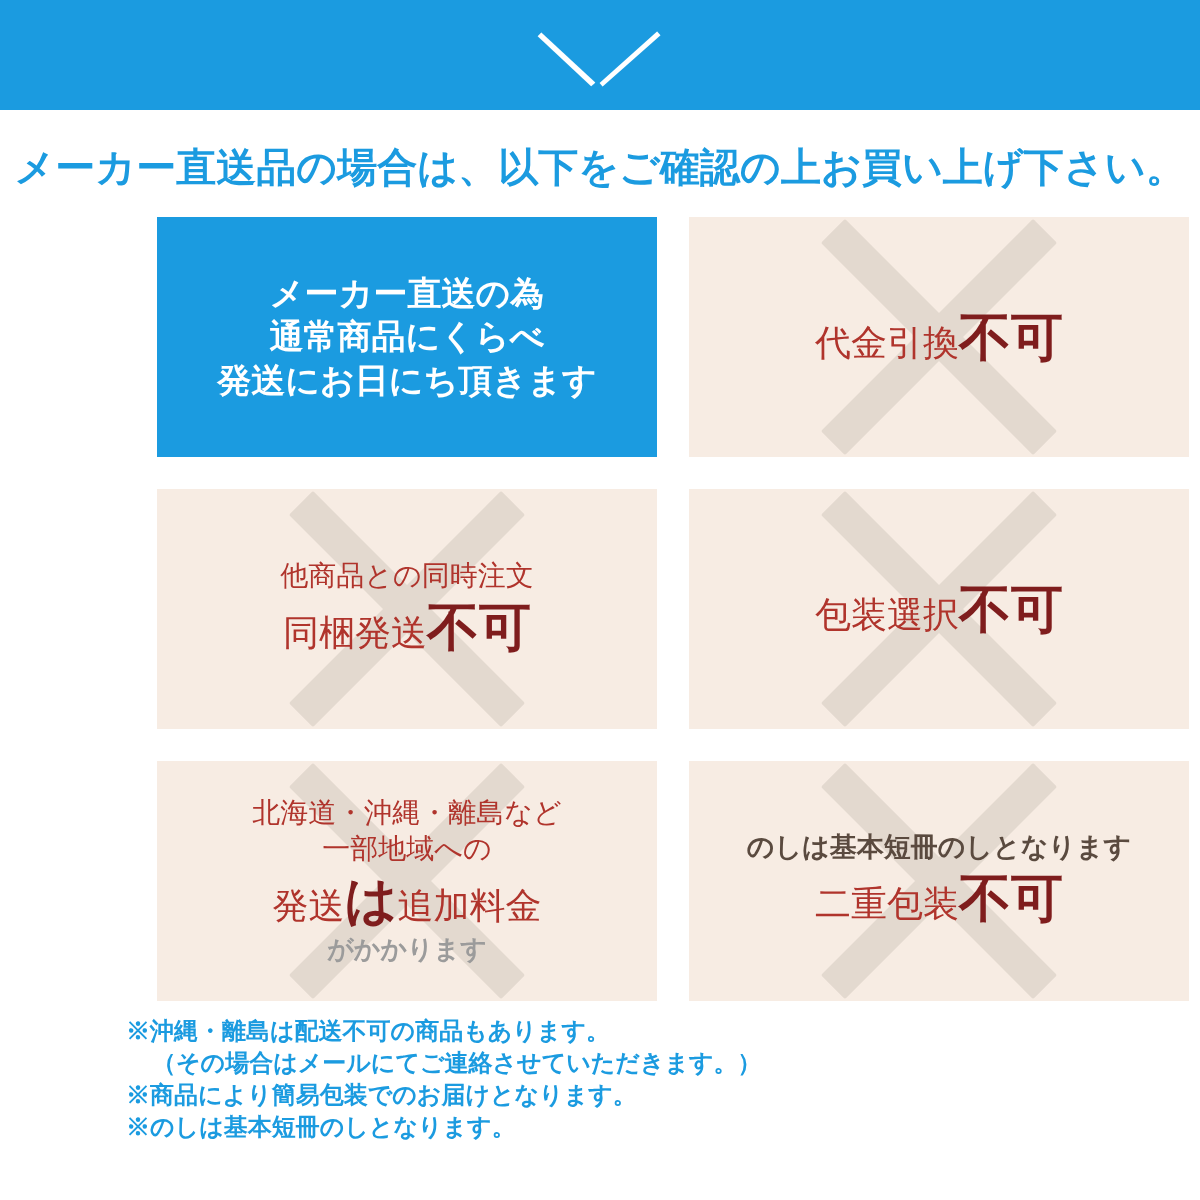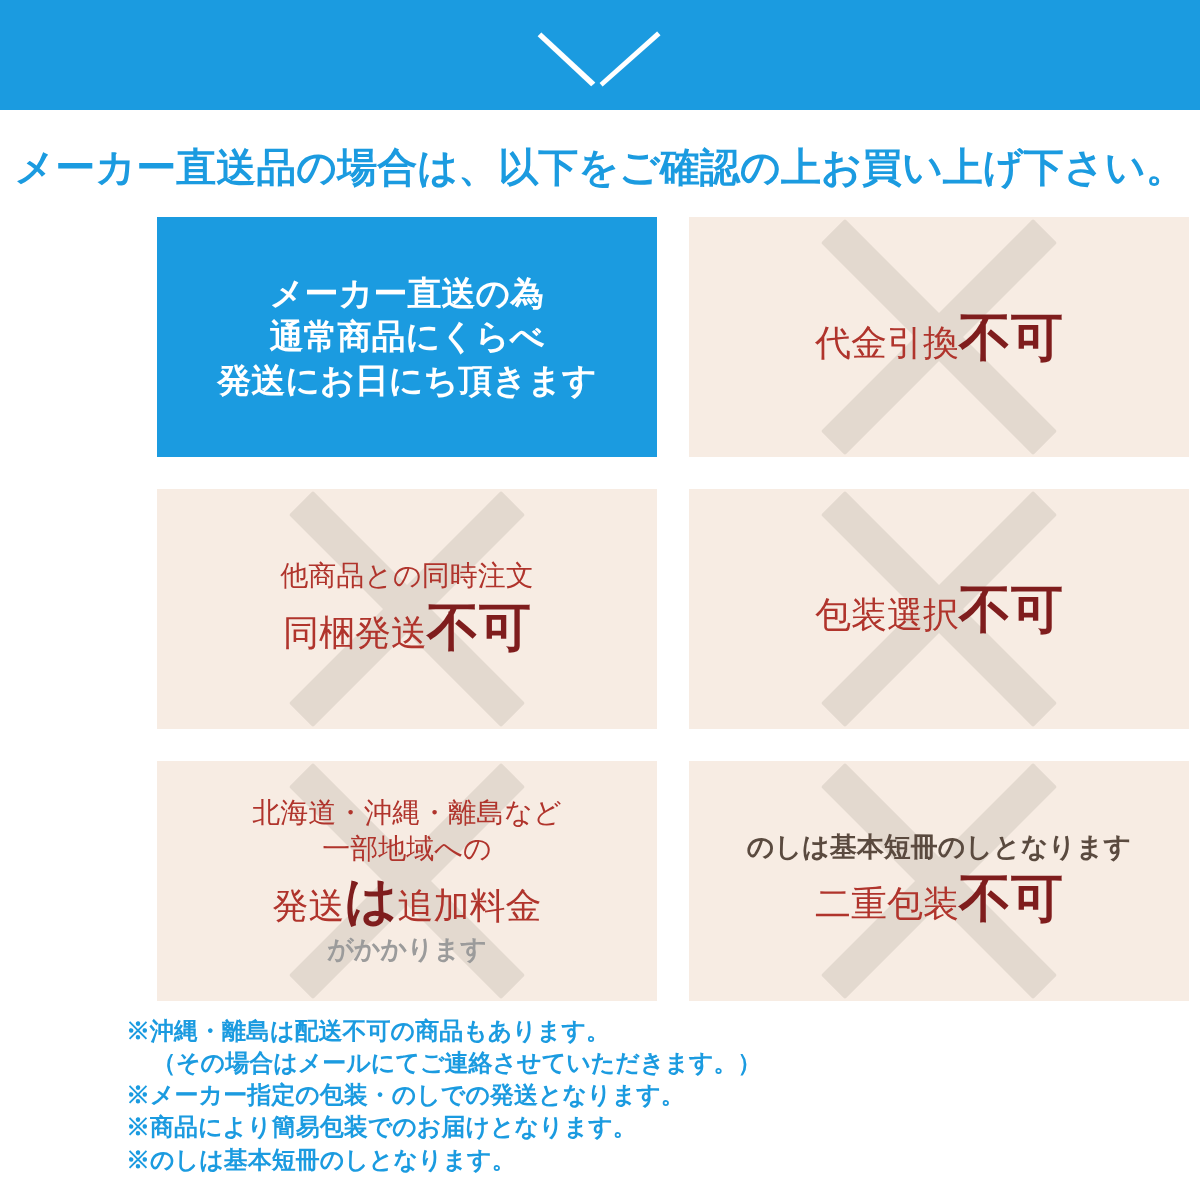--- a/index.html
+++ b/index.html
@@ -234,17 +234,16 @@
         <span class="t-big-red">二重包装</span><span class="t-big-grey">不可</span>
       </div>
     </div>
   </div>
 
 </div>
 
 <div class="notes">
   <div class="note">※沖縄・離島は配送不可の商品もあります。</div>
   <div class="note indent">（その場合はメールにてご連絡させていただきます。）</div>
-  <div class="note">※メーカー指定の包装・のしでの発送となります。</div>
   <div class="note">※商品により簡易包装でのお届けとなります。</div>
   <div class="note">※のしは基本短冊のしとなります。</div>
 
 </div>
 
 </body></html>

